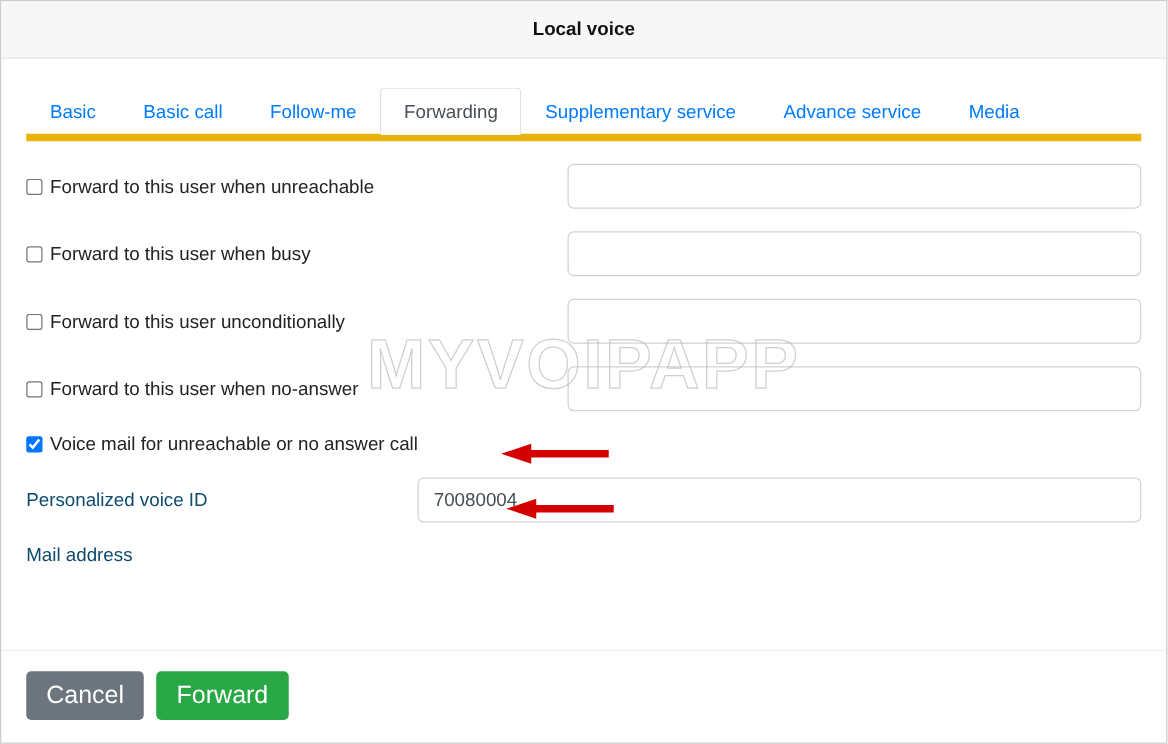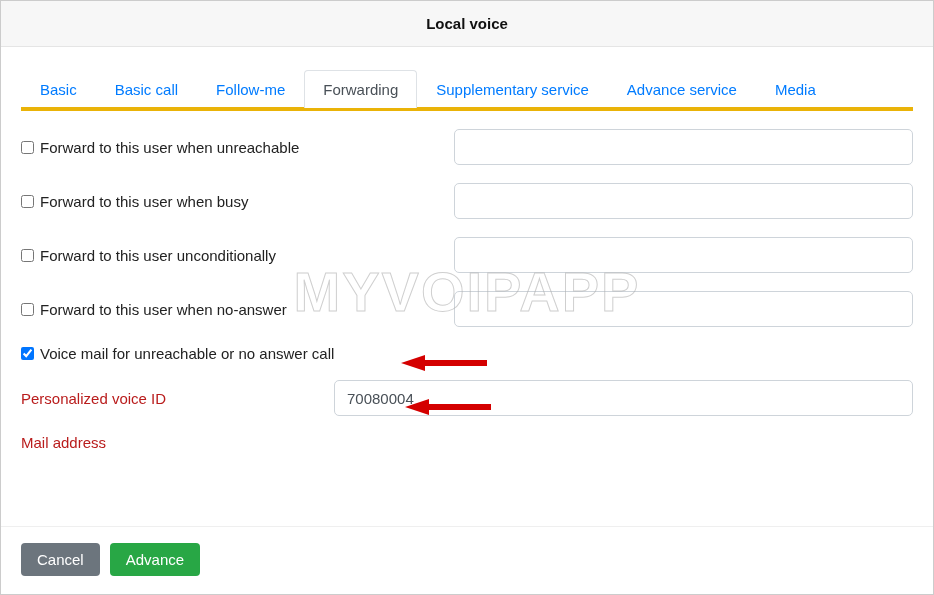--- a/index.html
+++ b/index.html
@@ -19,21 +19,21 @@
     padding: 14px 0;
     font-weight: 600;
     font-size: 15px;
     color: #111;
   }
   .content {
     padding: 22px 20px 0 20px;
   }
   .tabs {
     display: flex;
-    border-bottom: 4px solid #eab308;
+    border-bottom: 6px solid #eab308;
     gap: 0;
   }
   .tab {
     padding: 10px 18px;
     color: #007bff;
     cursor: pointer;
     border: 1px solid transparent;
     border-bottom: none;
     font-size: 15px;
     position: relative;
@@ -73,36 +73,36 @@
     padding: 6px 12px;
     border: 1px solid #ced4da;
     border-radius: 5px;
     font-size: 15px;
     color: #495057;
     background: #fff;
   }
   .plain-label {
     flex: 0 0 300px;
     font-size: 15px;
-    color: #b91c1c;
+    color: #0c4a6e;
     padding-left: 0;
   }
   .footer {
     position: absolute;
     left: 0; right: 0; bottom: 0;
     padding: 16px 20px 18px 20px;
     border-top: 1px solid #efefef;
     display: flex;
     gap: 10px;
   }
   .btn {
     border: none;
     border-radius: 4px;
     padding: 8px 16px;
-    font-size: 15px;
+    font-size: 20px;
     color: #fff;
     cursor: pointer;
   }
   .btn-cancel { background: #6c757d; }
   .btn-submit { background: #28a745; }
 
   .watermark {
     position: absolute;
     left: 50%;
     top: 290px;
@@ -205,14 +205,14 @@
 </div>
 
 <div class="arrow" style="left:404px; top:395px;">
   <svg width="90" height="22" viewBox="0 0 90 22">
     <polygon points="0,11 24,3 24,8 86,8 86,14 24,14 24,19" fill="#d40000"></polygon>
   </svg>
 </div>
 
 <div class="footer">
   <button class="btn btn-cancel">Cancel</button>
-  <button class="btn btn-submit">Advance</button>
+  <button class="btn btn-submit">Forward</button>
 </div>
 
 </body></html>

